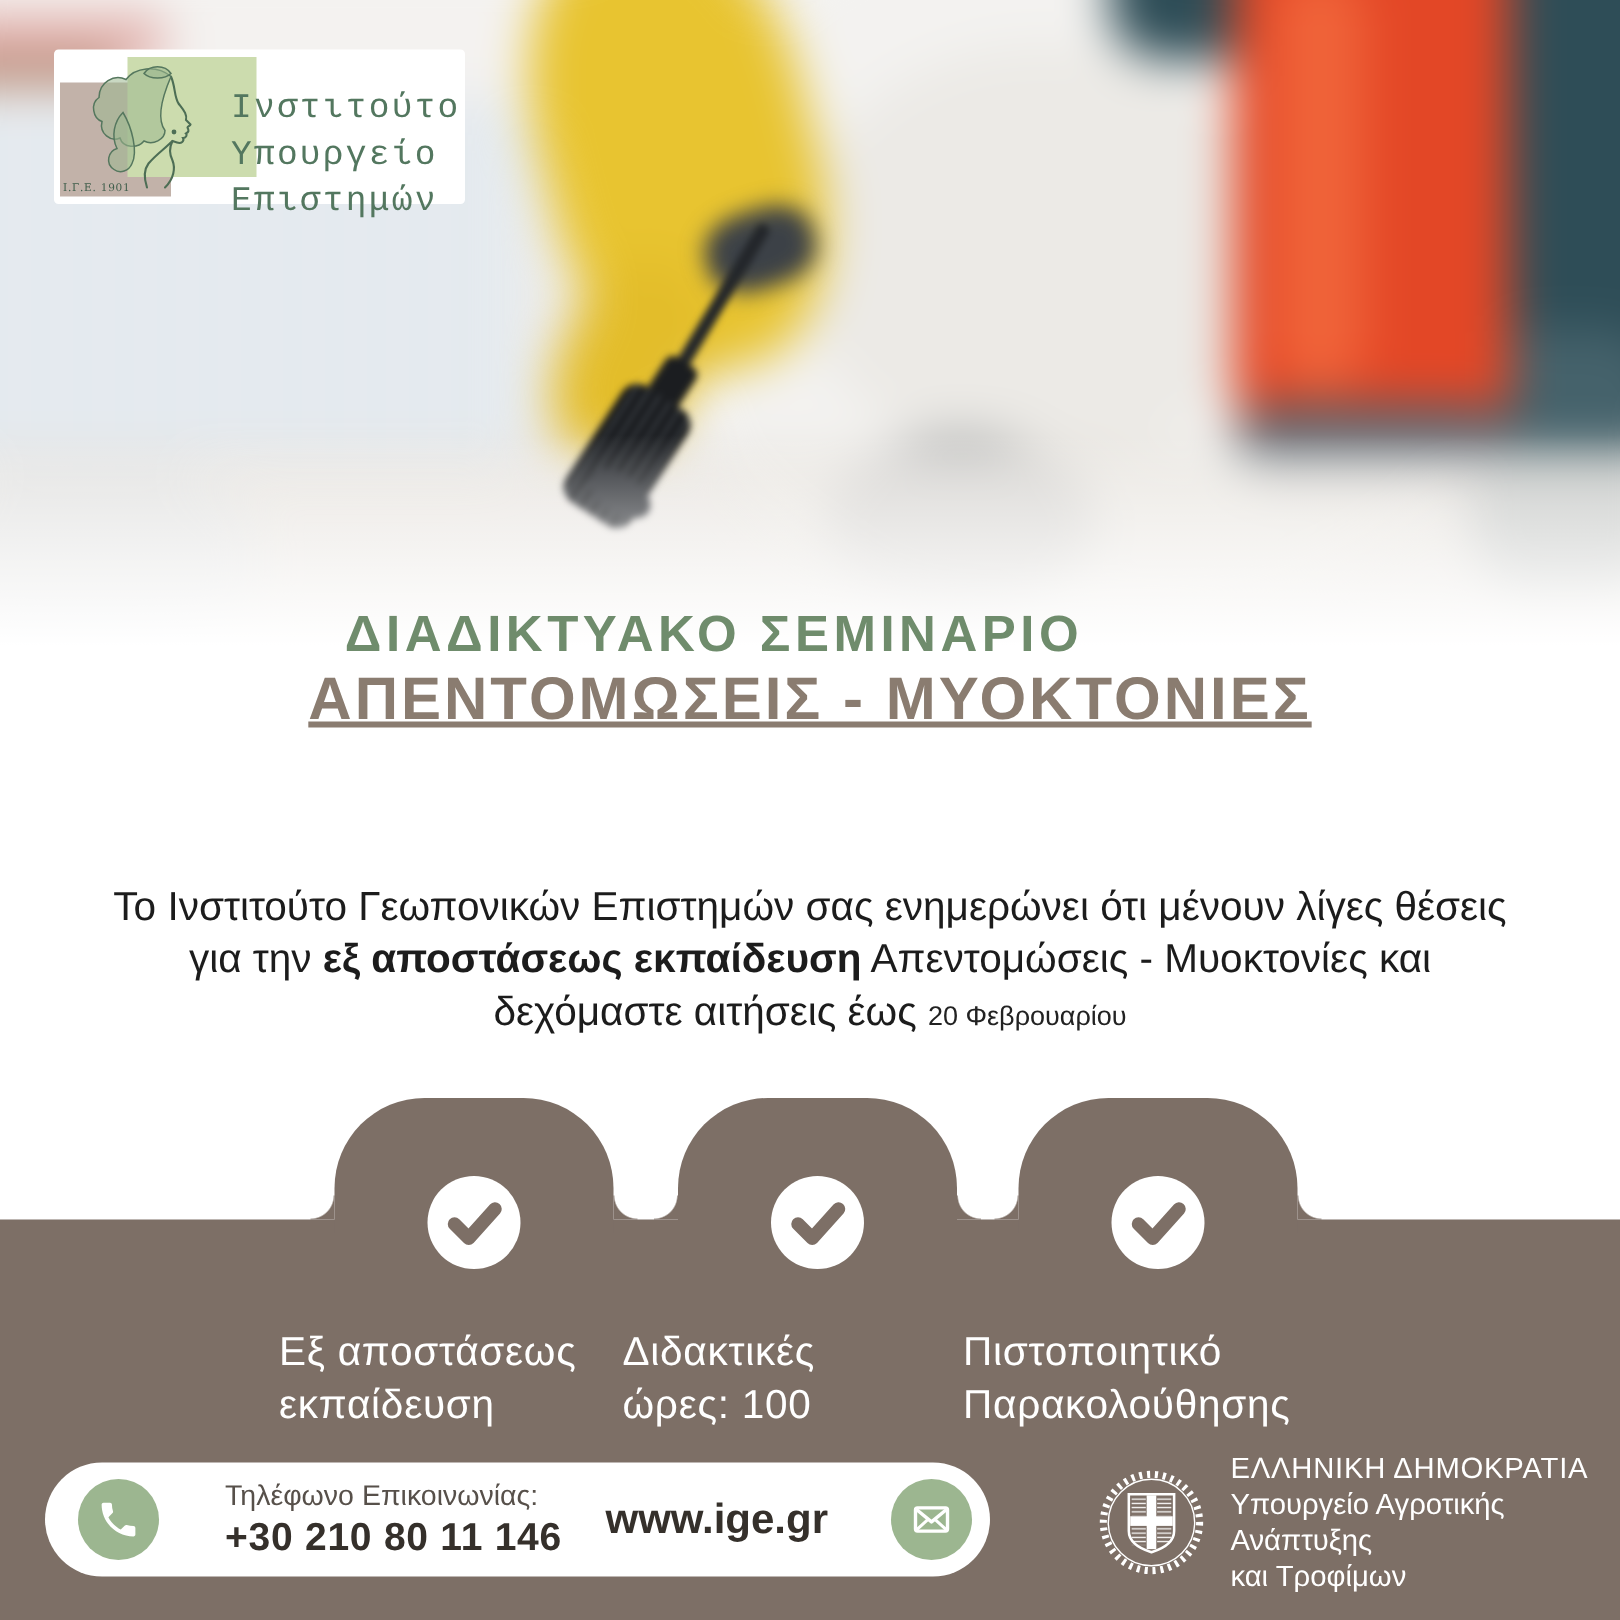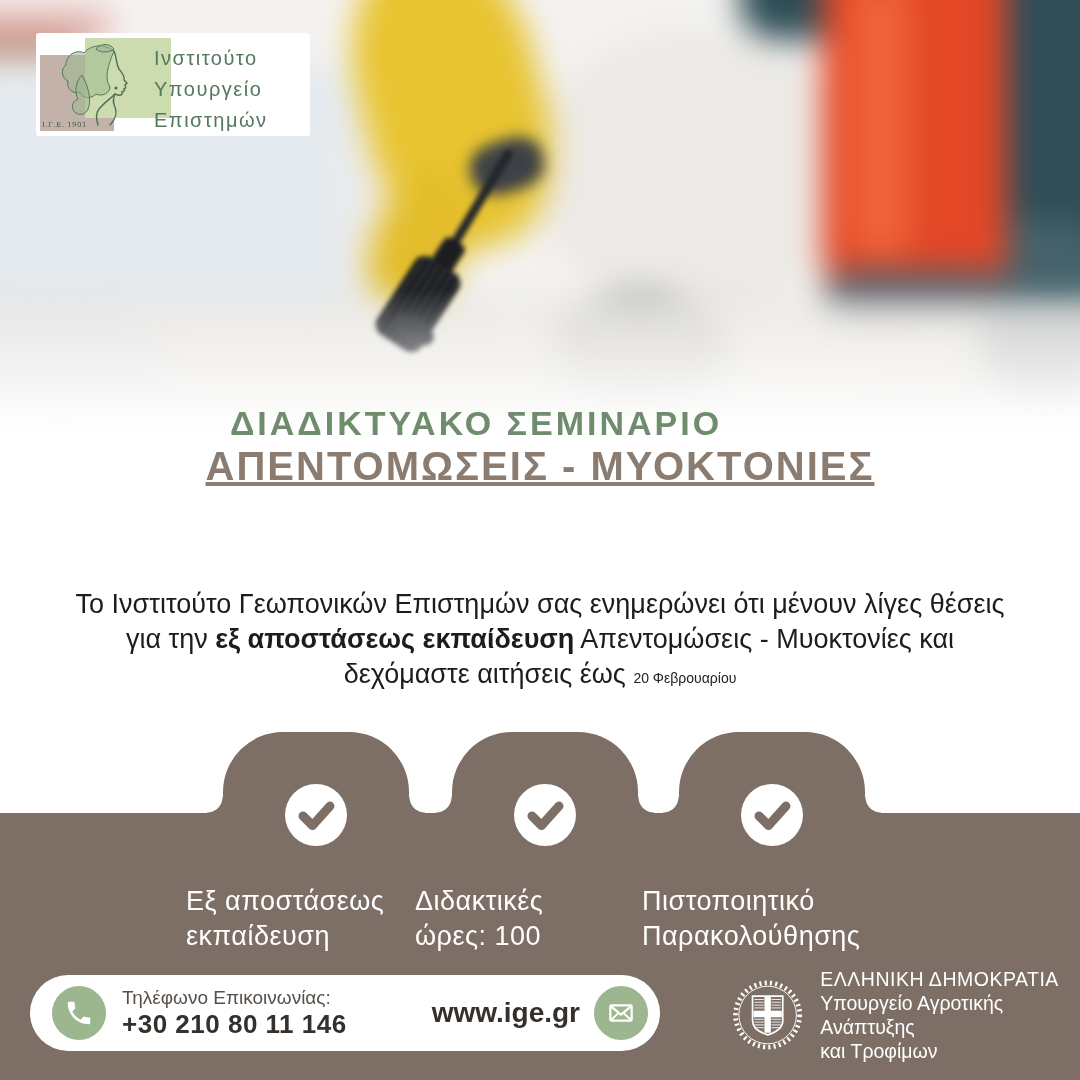--- a/index.html
+++ b/index.html
@@ -46,52 +46,52 @@
          background:linear-gradient(180deg,rgba(255,255,255,0) 0%,#ffffff 88%);}
 
   
   .logo-card{position:absolute;left:36px;top:33px;width:274px;height:103px;background:#ffffff;
              border-radius:3px;}
   .sq-green{position:absolute;left:49px;top:5px;width:86px;height:80px;background:#ccdcae;}
   .sq-taupe{position:absolute;left:4px;top:22px;width:74px;height:76px;background:#c2b2a9;}
   .head-svg{position:absolute;left:16px;top:2px;}
   .logo-small{position:absolute;left:6px;top:88px;font-size:7px;letter-spacing:.5px;color:#3e5d4a;
               font-family:"DejaVu Serif",serif;}
-  .logo-text{position:absolute;left:118px;top:10px;font-family:Liberation Sans, sans-serif;
-             color:#53775f;font-size:20px;line-height:31px;letter-spacing:1.5px;}
+  .logo-text{position:absolute;left:118px;top:24px;font-family:Liberation Mono, monospace;
+             color:#53775f;font-size:23px;line-height:31px;letter-spacing:1.5px;}
 
   
   .title1{position:absolute;left:0;top:404px;width:952px;text-align:center;
           font-size:34px;font-weight:bold;letter-spacing:3px;color:#6f8c6c;}
   .title2{position:absolute;left:0;top:444px;width:1080px;text-align:center;
           font-size:40px;font-weight:bold;letter-spacing:2px;color:#8a7c70;text-decoration:underline;}
 
   
   .body-text{position:absolute;left:65px;top:560px;width:950px;text-align:center;
              font-size:27px;line-height:35px;color:#1c1c1c;}
   .body-text strong{font-weight:bold;}
-  .body-date{font-size:14px;color:#222;}
+  .body-date{font-size:18px;color:#222;}
 
   
   .band{position:absolute;left:0;top:813px;width:1080px;height:267px;background:#7d6f66;}
   .tab{position:absolute;top:732px;width:186px;height:90px;background:#7d6f66;
        border-radius:60px 60px 0 0;}
   .tab1{left:223px;} .tab2{left:452px;} .tab3{left:679px;}
   .fillet{position:absolute;top:797px;width:16px;height:16px;}
   .fillet.fl{background:radial-gradient(circle 16px at 0 0,rgba(0,0,0,0) 15px,#7d6f66 16px);}
   .fillet.fr{background:radial-gradient(circle 16px at 100% 0,rgba(0,0,0,0) 15px,#7d6f66 16px);}
   .check{position:absolute;top:783px;width:64px;height:64px;}
   .ck1{left:284px;} .ck2{left:513px;} .ck3{left:740px;}
   .feature{position:absolute;top:868px;width:260px;text-align:left;color:#fff;
            font-size:27px;line-height:35px;letter-spacing:.5px;margin-top:16px;}
   .ft1{left:186px;} .ft2{left:415px;} .ft3{left:642px;}
 
   
   .pill{position:absolute;left:30px;top:975px;width:630px;height:76px;background:#fff;
-        border-radius:38px;display:flex;align-items:center;}
+        border-radius:38px;display:flex;align-items:center;gap:28px;}
   .circle{width:54px;height:54px;border-radius:50%;background:#9cb690;flex:0 0 auto;
           display:flex;align-items:center;justify-content:center;}
   .phone-circle{margin-left:22px;}
   .mail-circle{margin-right:12px;}
   .phone-block{margin-left:16px;display:flex;flex-direction:column;justify-content:center;}
   .phone-label{font-size:19px;color:#57504a;}
   .phone-number{font-size:26px;font-weight:bold;color:#35302b;letter-spacing:.5px;}
   .website{margin-left:auto;margin-right:14px;font-size:28px;font-weight:bold;color:#35302b;}
 
   

